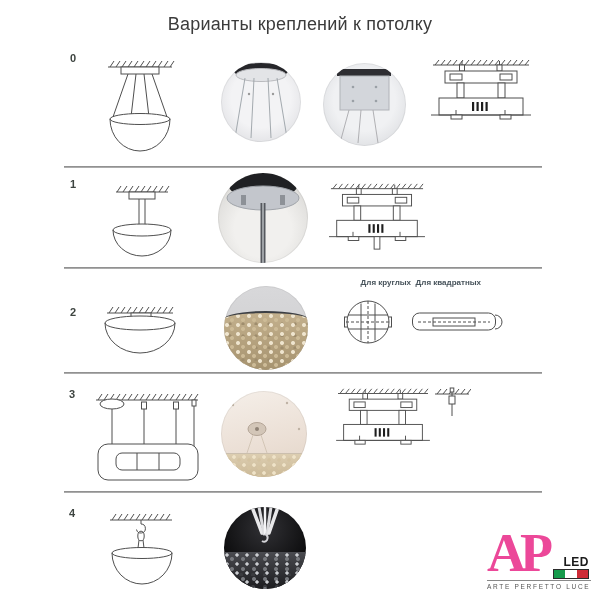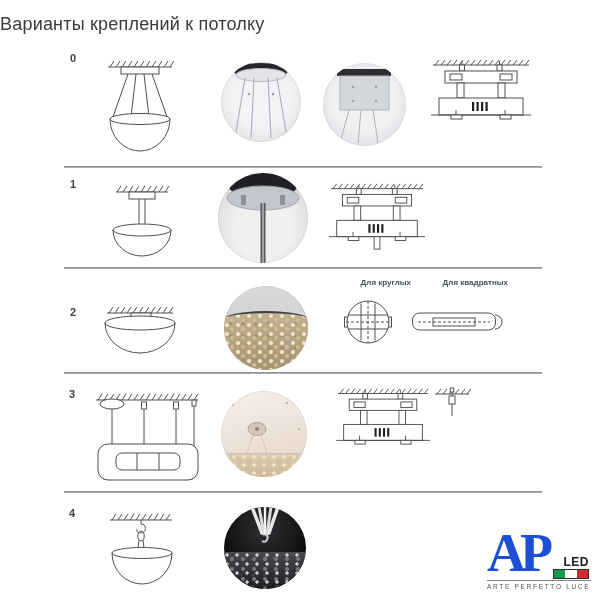--- a/index.html
+++ b/index.html
@@ -1,19 +1,19 @@
 <!DOCTYPE html>
 <html><head>
 <meta charset="utf-8">
 <style>
   html,body{margin:0;padding:0;background:#fff;}
   .canvas{position:relative;width:600px;height:600px;background:#fff;overflow:hidden;
           font-family:"Liberation Sans",sans-serif;}
   .abs{position:absolute;}
-  .title{position:absolute;top:14px;left:0;width:100%;text-align:left;
+  .title{position:absolute;top:14px;left:0;width:100%;text-align:center;
          font-size:18px;color:#3b3b3b;letter-spacing:.2px;}
   .sep{position:absolute;left:64px;width:478px;height:2px;
        background:linear-gradient(to bottom,#848484,#b9b9b9);}
   .row{position:absolute;left:0;width:600px;}
   .rownum{position:absolute;font-size:11px;font-weight:bold;color:#3d4440;}
   .photo{position:absolute;border-radius:50%;overflow:hidden;
          box-shadow:inset 0 0 0 1px rgba(0,0,0,.06);}
   .photo svg{position:absolute;left:0;top:0;}
   .ln{stroke:#4f4f4f;stroke-width:1;fill:none;}
   .fw{fill:#fff;stroke:#4f4f4f;stroke-width:1;}
@@ -46,21 +46,21 @@
   .crysF{position:absolute;left:0;right:0;top:55%;bottom:0;
          background-image:
            radial-gradient(circle at 3px 3px,#caccd0 1.3px,transparent 2.1px),
            radial-gradient(circle at 8px 7px,#77797e 1.5px,transparent 2.4px),
            radial-gradient(circle at 5px 11px,#3a3b3f 1.6px,transparent 2.5px),
            linear-gradient(#4a4b50,#1c1c1f);
          background-size:10px 9px,11px 10px,12px 12px,100% 100%;}
   
   .logo{position:absolute;left:487px;top:36px;width:104px;height:58px;}
   .logo-ap{position:absolute;left:0;top:0;font-family:"Liberation Serif",serif;
-           font-weight:bold;font-size:54px;line-height:42px;letter-spacing:-6px;color:#1d4ed8;}
+           font-weight:bold;font-size:54px;line-height:42px;letter-spacing:-6px;color:#ec4899;}
   .logo-led{position:absolute;right:2px;top:23px;font-size:12px;font-weight:bold;
             letter-spacing:.5px;color:#1a1a1a;}
   .logo-flag{position:absolute;right:2px;top:37px;width:34px;height:8px;
              border:1px solid #2b2b2b;display:flex;}
   .logo-flag span{flex:1;}
   .fg{background:#169b4c;} .fwht{background:#ffffff;} .fr{background:#ce2b37;}
   .logo-line{position:absolute;left:0;top:48px;width:100%;height:1px;background:#888;}
   .logo-tag{position:absolute;left:0;top:51px;width:100%;font-size:6.5px;
             letter-spacing:1.7px;color:#555;white-space:nowrap;}
 </style>
@@ -187,21 +187,21 @@
       <rect class="fw" x="30" y="10" width="20" height="6"></rect>
       <ellipse class="fw" cx="39" cy="20" rx="35" ry="7"></ellipse>
       <path class="ln" d="M4 20A35 30 0 0 0 74 20"></path>
     </svg>
 
     <div class="photo photoD" style="left:224px;top:14px;width:84px;height:84px">
       <div class="crysD"></div>
     </div>
 
     <div class="lbl" style="left:329px;top:6px;width:82px">Для круглых</div>
-    <div class="lbl" style="left:416px;top:6px;width:92px">Для квадратных</div>
+    <div class="lbl" style="left:389px;top:6px;width:92px">Для квадратных</div>
 
     <svg class="abs" style="left:344px;top:27px" width="48" height="46" viewBox="0 0 48 46">
       <rect class="fw" x="0.5" y="18" width="4" height="10"></rect>
         <rect class="fw" x="43.5" y="18" width="4" height="10"></rect>
       <circle class="fw" cx="24" cy="23" r="21"></circle>
       <path class="ln" d="M17 4.5V41.5M31 4.5V41.5M4 16H44M4 30H44"></path>
       <path class="dash" d="M24 2V44M2 23H46"></path>
     </svg>
 
     <svg class="abs" style="left:411px;top:37px" width="92" height="28" viewBox="0 0 92 28">

